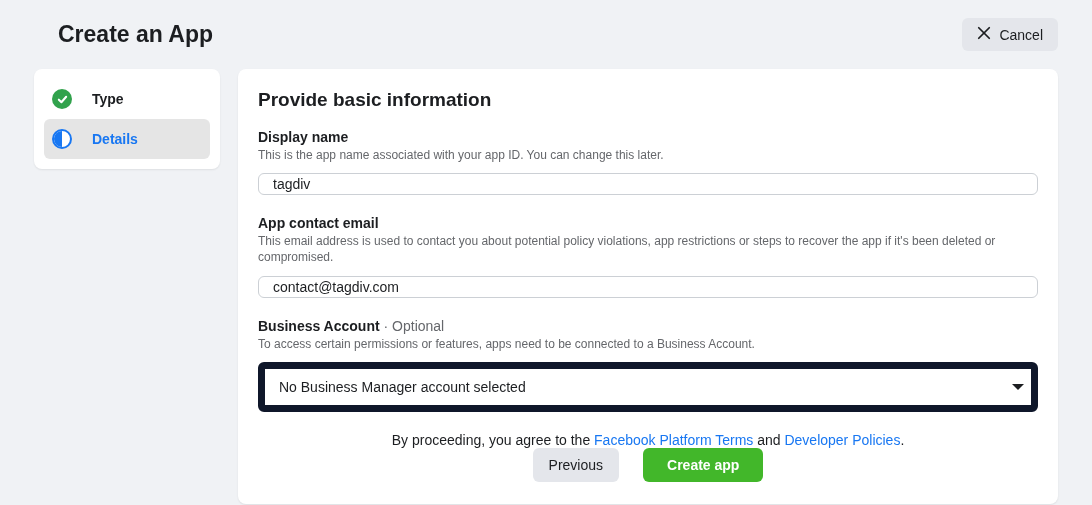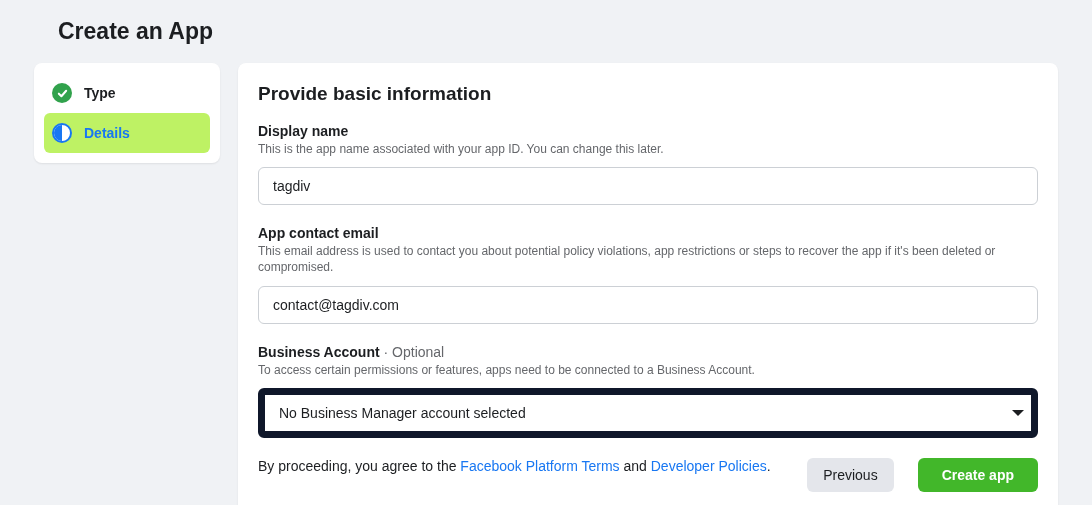--- a/index.html
+++ b/index.html
@@ -50,30 +50,30 @@
     .sidebar {
       background: #fff;
       border-radius: 8px;
       box-shadow: 0 1px 2px rgba(0,0,0,0.08);
       width: 186px;
       padding: 10px 10px 10px 10px;
     }
     .step {
       display: flex;
       align-items: center;
-      gap: 12px;
+      gap: 20px;
       padding: 10px 8px;
       border-radius: 6px;
       font-size: 14px;
       font-weight: 600;
       color: #1c1e21;
       cursor: pointer;
     }
     .step.active {
-      background: #bef264;
+      background: #e5e5e5;
       color: #1877f2;
     }
     .step-icon {
       width: 20px;
       height: 20px;
       border-radius: 50%;
       display: flex;
       align-items: center;
       justify-content: center;
       flex-shrink: 0;
@@ -130,21 +130,21 @@
     .field-desc {
       font-size: 12px;
       color: #65676b;
       margin-bottom: 10px;
       line-height: 1.35;
     }
     .text-input {
       width: 100%;
       border: 1px solid #ccd0d5;
       border-radius: 6px;
-      padding: 10px 14px;
+      padding: 2px 14px;
       font-size: 14px;
       color: #1c1e21;
       background: #fff;
       font-family: inherit;
     }
     .select-wrap {
       position: relative;
       width: 100%;
     }
     .select-input {
@@ -160,23 +160,24 @@
     .select-arrow {
       position: absolute;
       right: 14px;
       top: 50%;
       transform: translateY(-50%);
       pointer-events: none;
     }
     .select-arrow svg { width: 12px; height: 8px; display: block; }
     .footer-row {
       display: flex;
-      align-items: flex-start;
+      align-items: center;
       justify-content: space-between;
       margin-top: 4px;
+      flex-direction: column;
     }
     .consent {
       font-size: 14px;
       color: #1c1e21;
     }
     .consent a {
       color: #1877f2;
       text-decoration: none;
       cursor: pointer;
     }
@@ -204,20 +205,29 @@
       color: #fff;
       cursor: pointer;
     }
   </style>
 </head>
 <body>
 
 <div class="page">
   <div class="topbar">
     <h1 class="page-title">Create an App</h1>
+    <button class="cancel-btn">
+      <span>
+        <svg viewBox="0 0 16 16" fill="none" stroke="#1c1e21" stroke-width="2" stroke-linecap="round">
+          <line x1="2" y1="2" x2="14" y2="14"></line>
+          <line x1="14" y1="2" x2="2" y2="14"></line>
+        </svg>
+      </span>
+      <span>Cancel</span>
+    </button>
   </div>
 
   <div class="layout">
     <aside class="sidebar">
       <div class="step">
         <span class="step-icon done">
           <svg viewBox="0 0 12 12" fill="none" stroke="#fff" stroke-width="2.2" stroke-linecap="round" stroke-linejoin="round">
             <polyline points="2,6.2 4.8,9 10,3"></polyline>
           </svg>
         </span>

